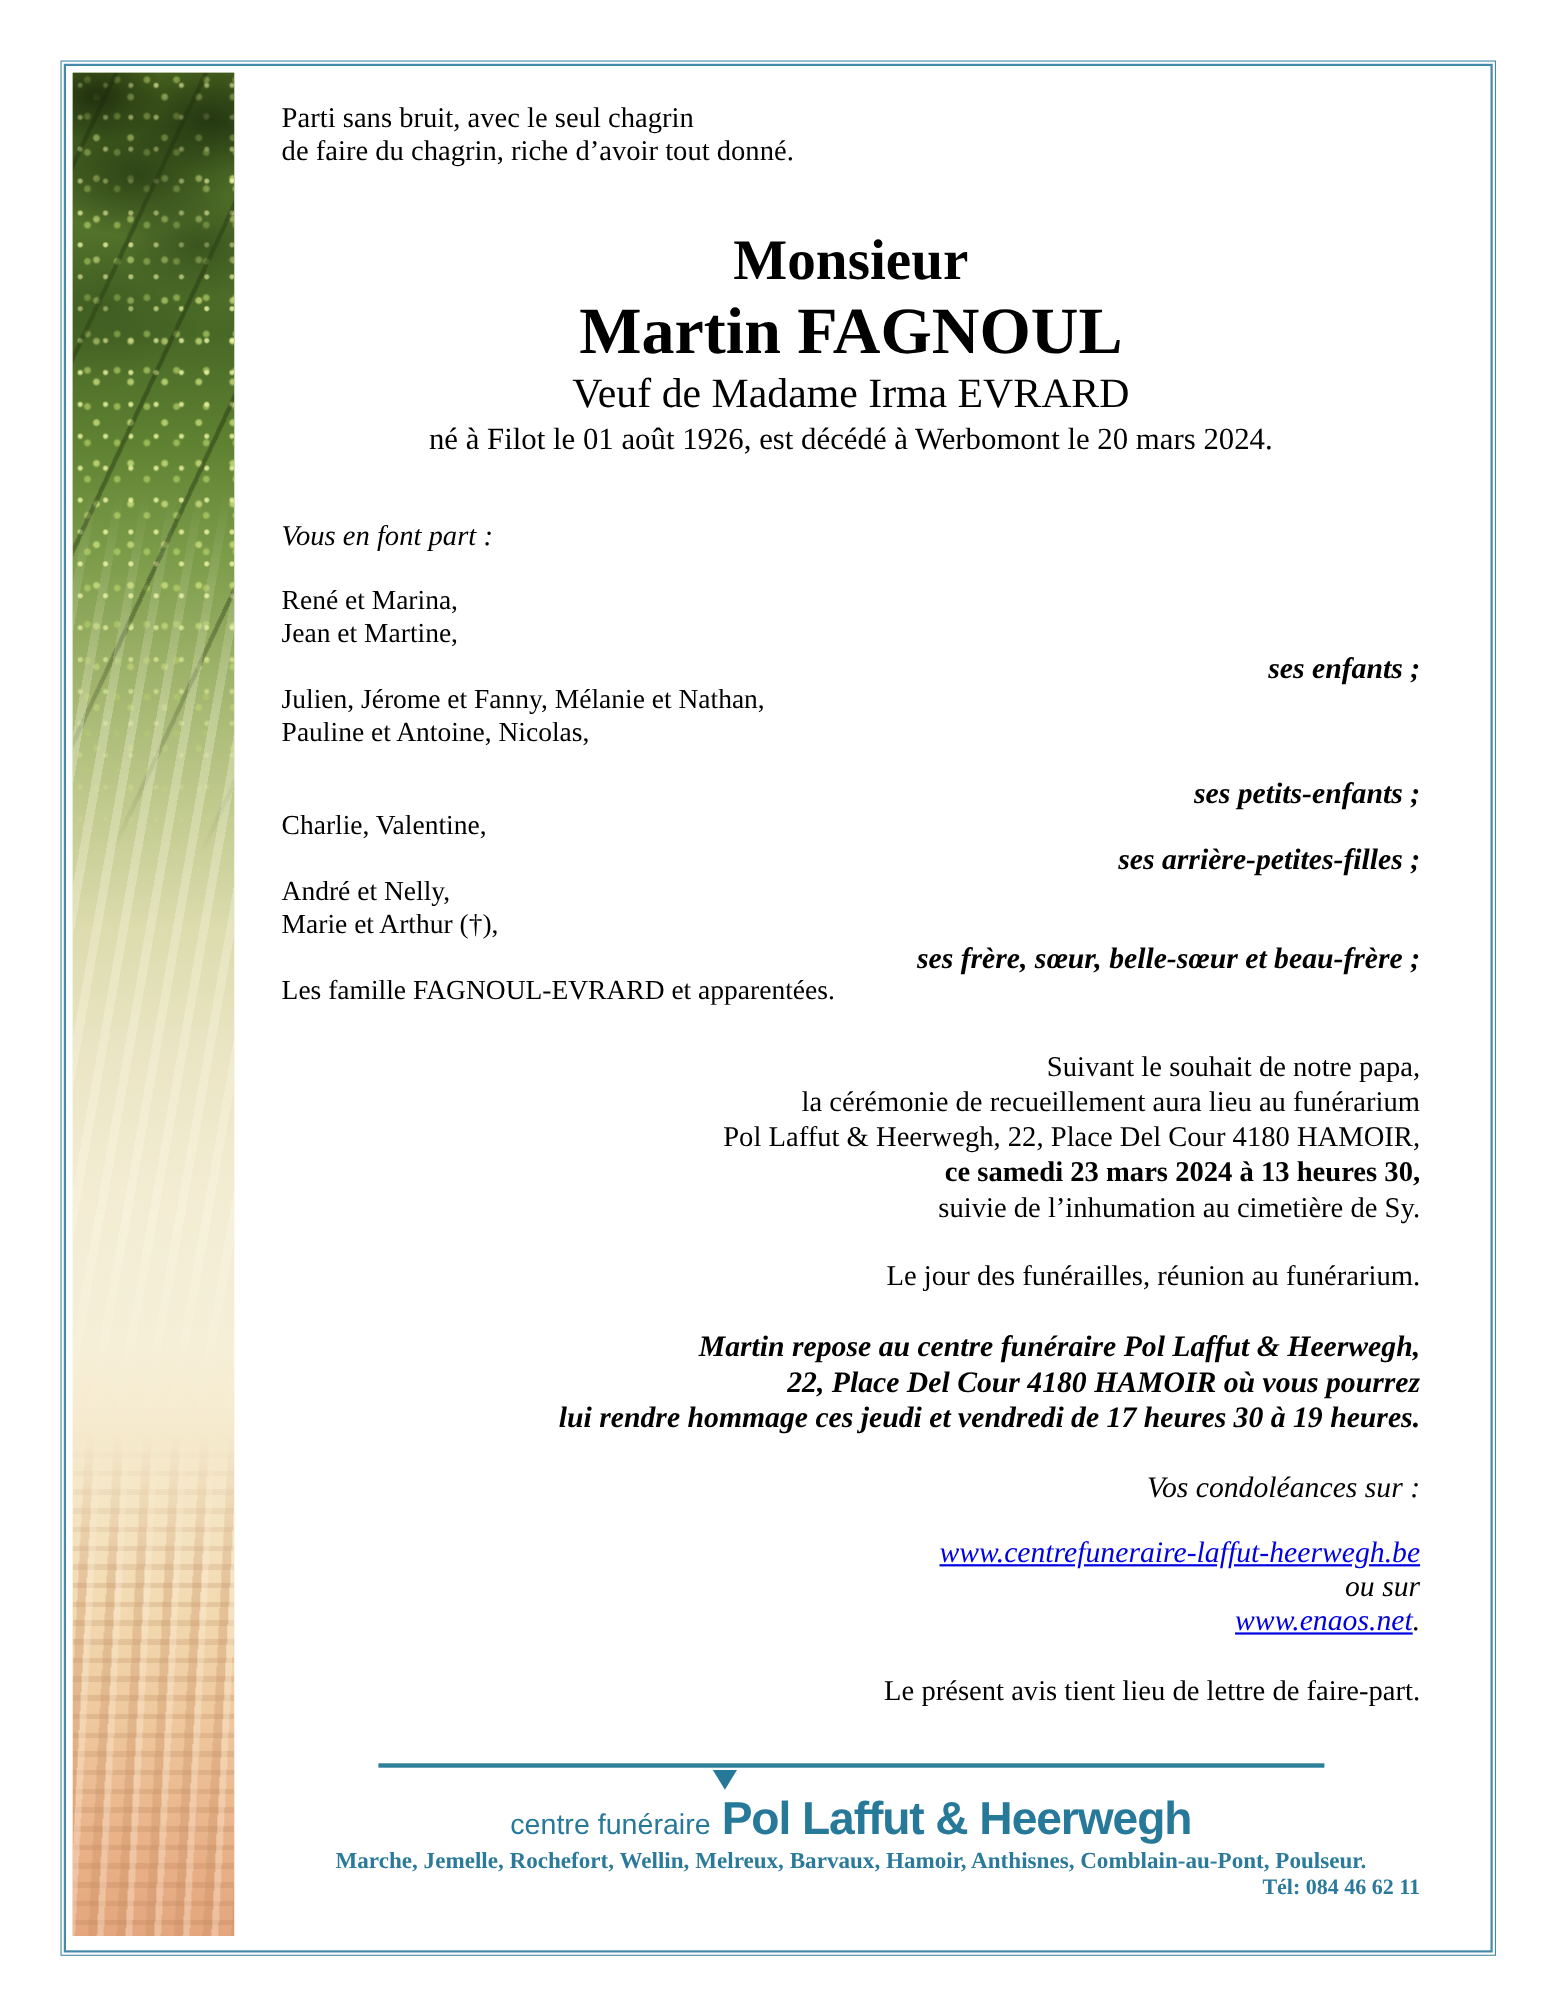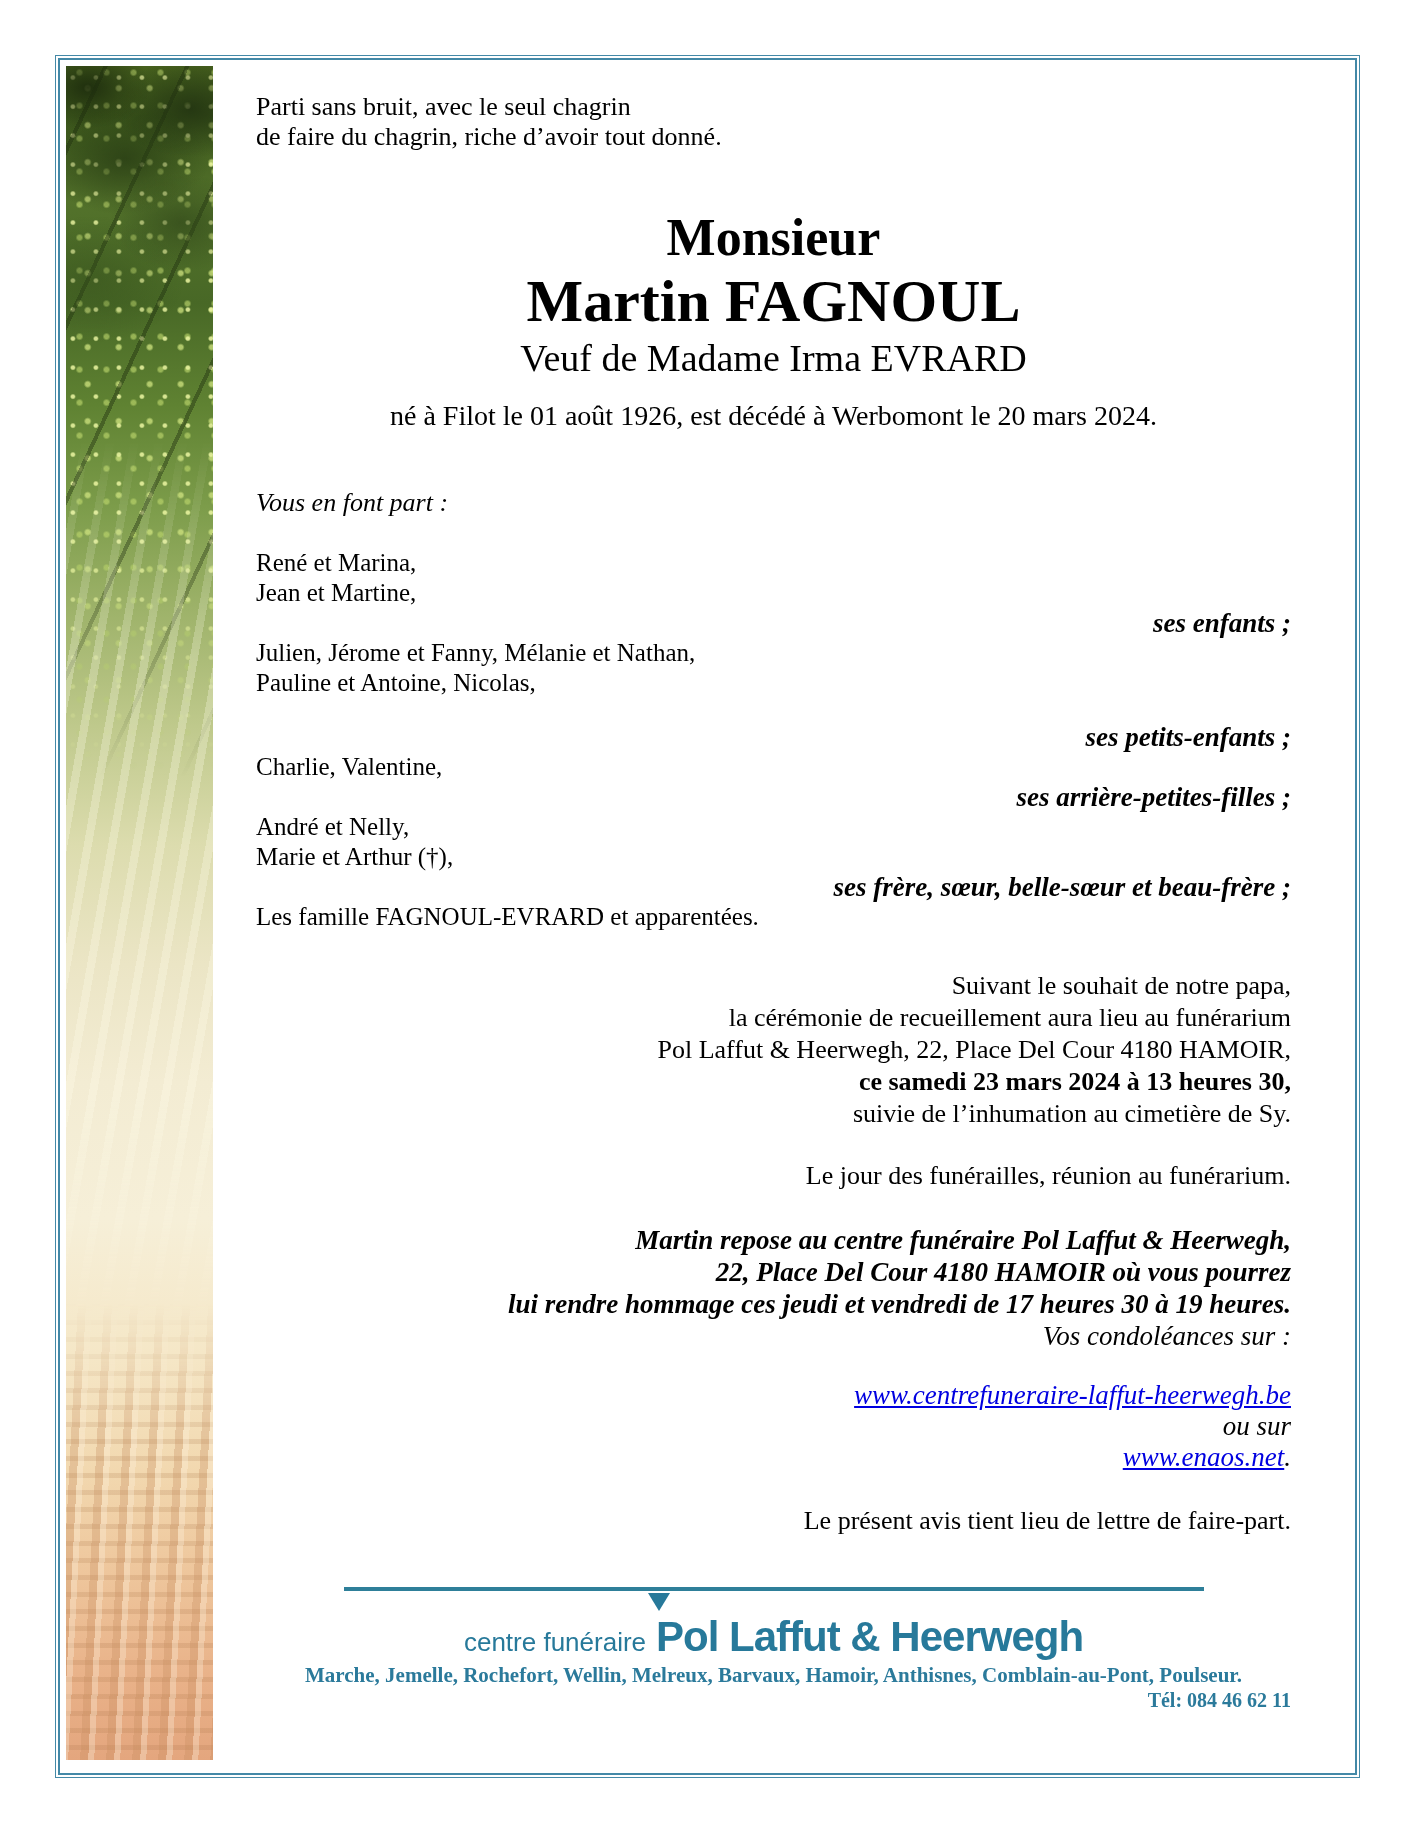--- a/index.html
+++ b/index.html
@@ -71,32 +71,32 @@
   .text-col {
     position:absolute; left:160px; top:0; right:0; bottom:0;
     padding:0 64px 0 36px;
     box-sizing:border-box;
   }
   .epigraph { margin-top:32px; font-size:26px; line-height:30px; }
   .title-block { margin-top:56px; text-align:center; }
   .salutation { font-size:52px; font-weight:bold; line-height:60px; }
   .deceased-name { font-size:60px; font-weight:bold; line-height:66px; }
   .widow-line { font-size:38px; line-height:48px; }
-  .birth-line { font-size:28px; line-height:36px;margin-top:16px; }
+  .birth-line { font-size:28px; line-height:36px; }
   .intro { margin-top:54px; font-style:italic; font-size:26px; line-height:30px; }
   .family { margin-top:30px; font-size:25px; line-height:30px; }
   .fam-rel { text-align:right; font-style:italic; font-weight:bold; font-size:27px; }
   .extra-gap { margin-top:24px; }
   .families-line { font-size:25px; line-height:30px; }
   .center-block { text-align:right; font-size:26px; line-height:32px; }
   .ceremony { margin-top:38px; }
   .bold { font-weight:bold; }
   .reunion { margin-top:30px; }
   .repose { margin-top:32px; font-weight:bold; font-style:italic; font-size:27px; }
-  .condolences { font-style:italic; font-size:27px; }
+  .condolences { margin-top:32px; font-style:italic; font-size:27px; }
   .links { margin-top:28px; font-style:italic; font-size:27px; line-height:31px; }
   .links a { color:#0000e0; text-decoration:underline; }
   .link-suffix { color:#000; }
   .closing { margin-top:32px; }
   
   .footer { margin-top:50px; }
   .separator { height:4px; width:860px; margin:0 auto; background:#2e7f99; }
   .logo-row {
     margin-top:22px;
     display:flex; justify-content:center; align-items:baseline;

